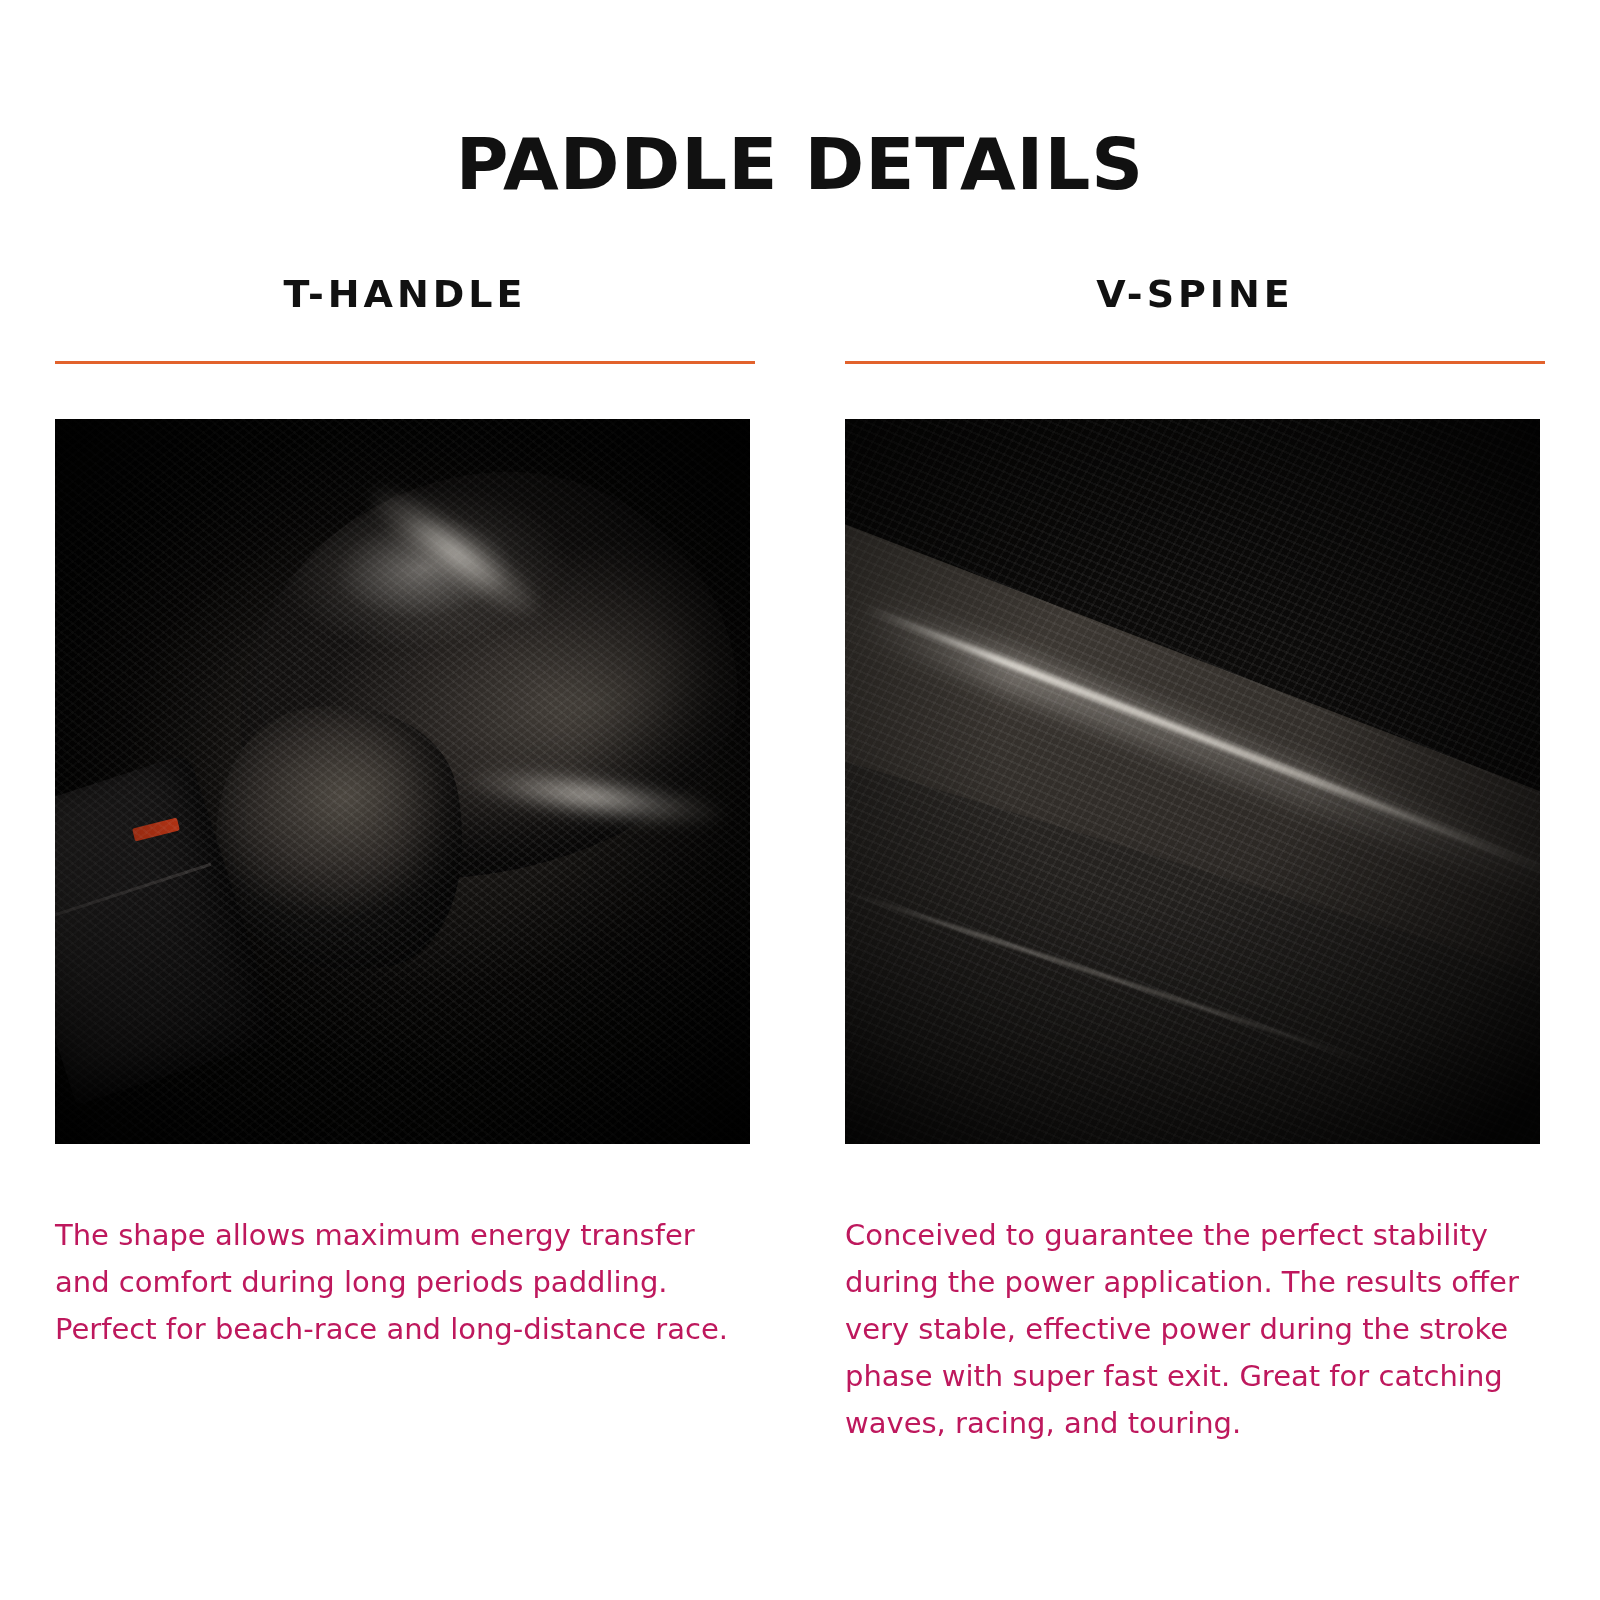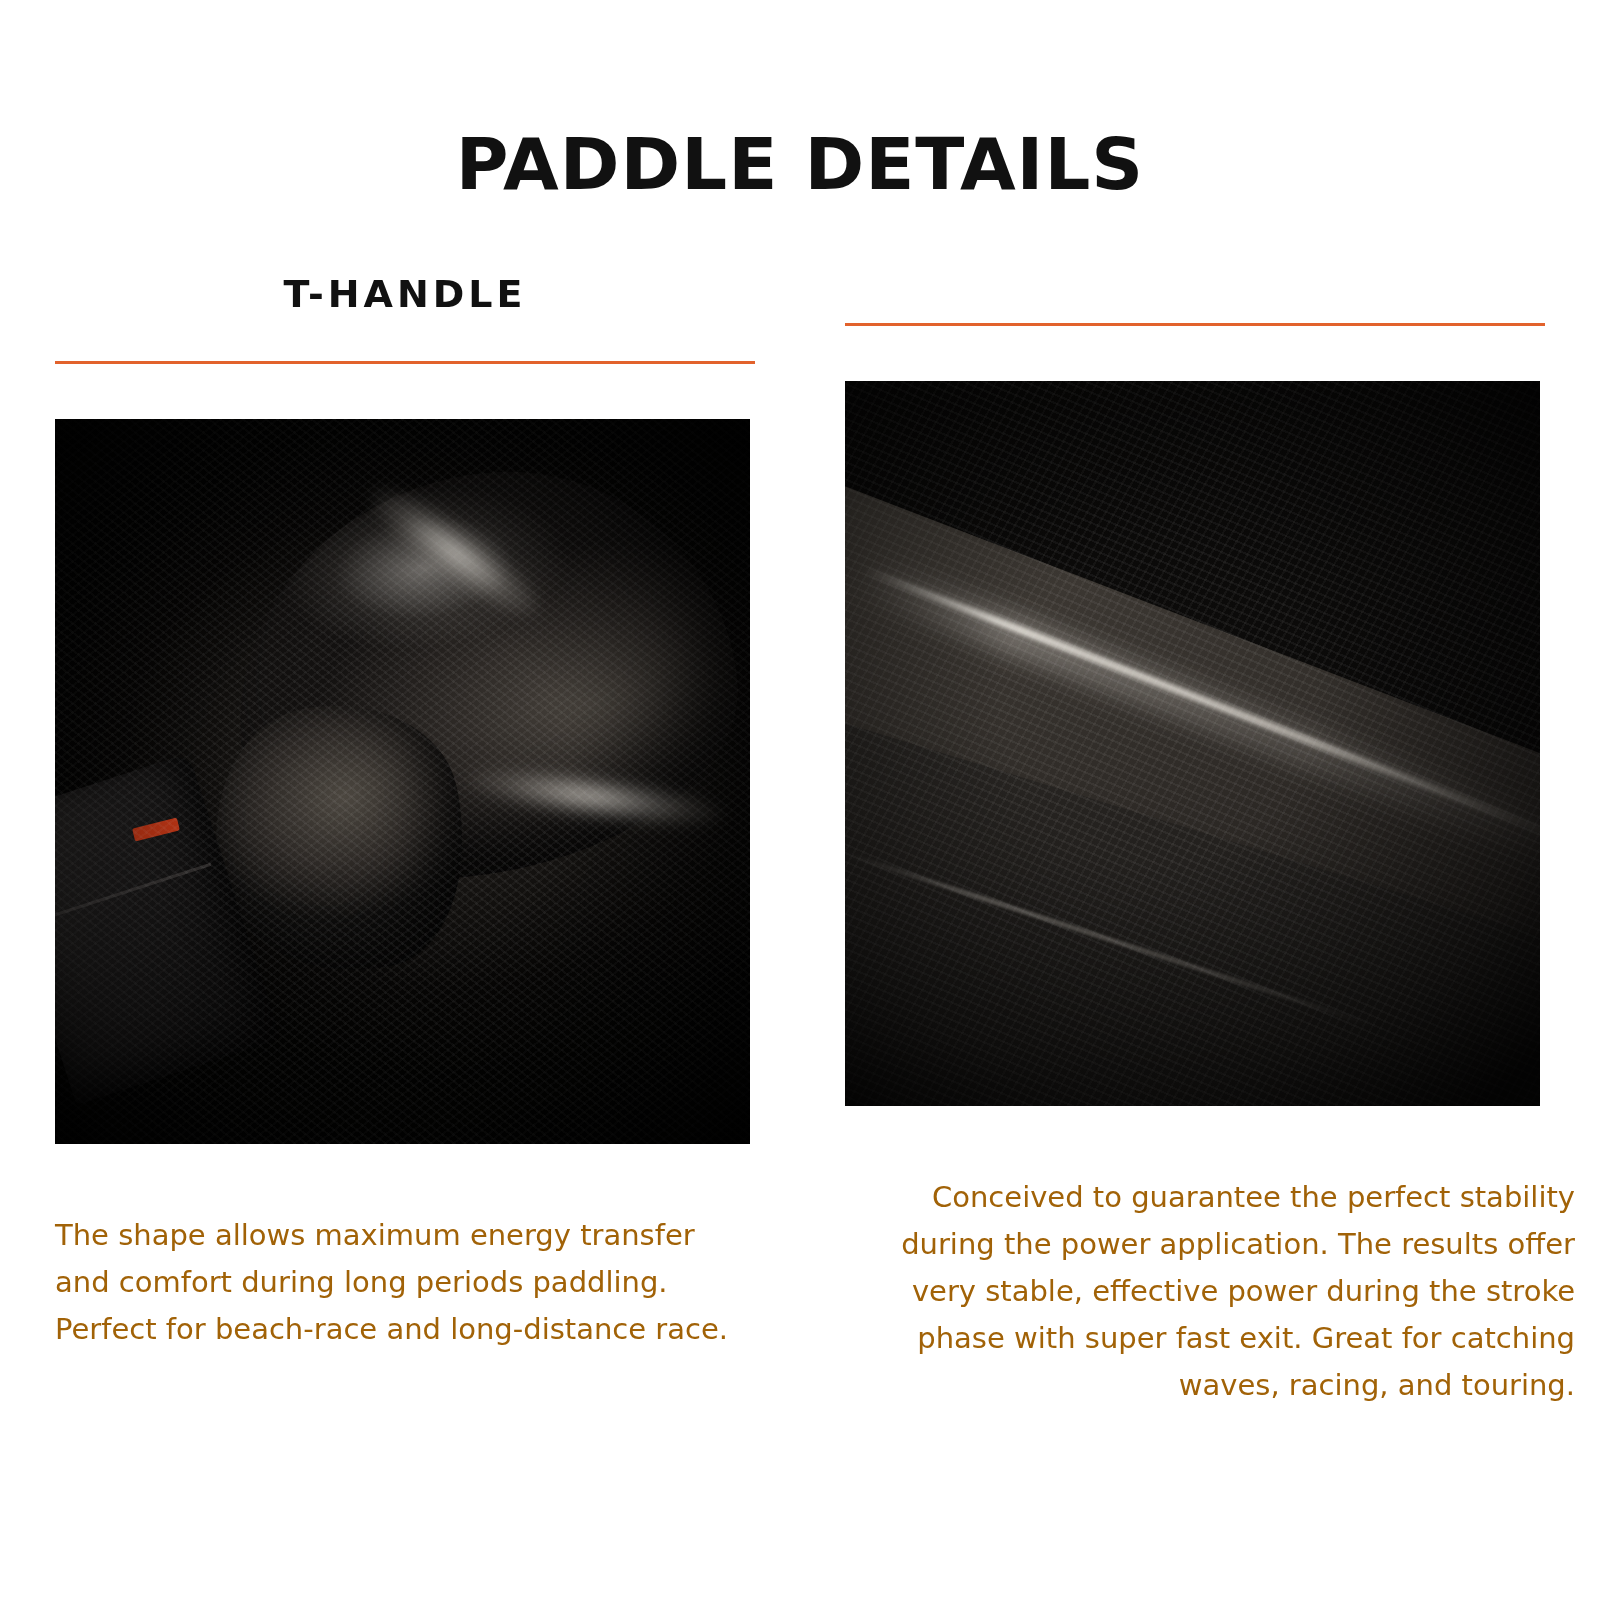--- a/index.html
+++ b/index.html
@@ -245,24 +245,24 @@
     position: absolute;
     inset: 0;
     background: radial-gradient(ellipse 75% 70% at 45% 45%, rgba(0,0,0,0) 30%, rgba(0,0,0,0.5) 75%, rgba(0,0,0,0.88) 100%);
   }
 
   .caption {
     margin-top: 68px;
     font-family: "DejaVu Sans", "Liberation Sans", sans-serif;
     font-size: 29px;
     line-height: 1.62;
-    color: #a16207;
+    color: #be185d;
     width: 685px;
   }
-  .caption-right { width: 730px; text-align: right; }
+  .caption-right { width: 730px; }
 </style>
 </head>
 <body>
 
 <div class="page">
 
   <h1 class="page-title">PADDLE DETAILS</h1>
 
   <div class="columns">
 
@@ -282,20 +282,21 @@
         <div class="th-shaft-line"></div>
         <div class="th-redmark"></div>
         <div class="th-weave"></div>
         <div class="th-vignette"></div>
       </div>
 
       <p class="caption">The shape allows maximum energy transfer and comfort during long periods paddling. Perfect for beach-race and long-distance race.</p>
     </div>
 
     <div class="col">
+      <h2 class="col-title">V-SPINE</h2>
       <div class="rule"></div>
 
       <div class="photo">
         <div class="vs-bg"></div>
         <div class="vs-face-top"></div>
         <div class="vs-face-bottom"></div>
         <div class="vs-ridge-soft"></div>
         <div class="vs-ridge"></div>
         <div class="vs-edge"></div>
         <div class="vs-weave"></div>

